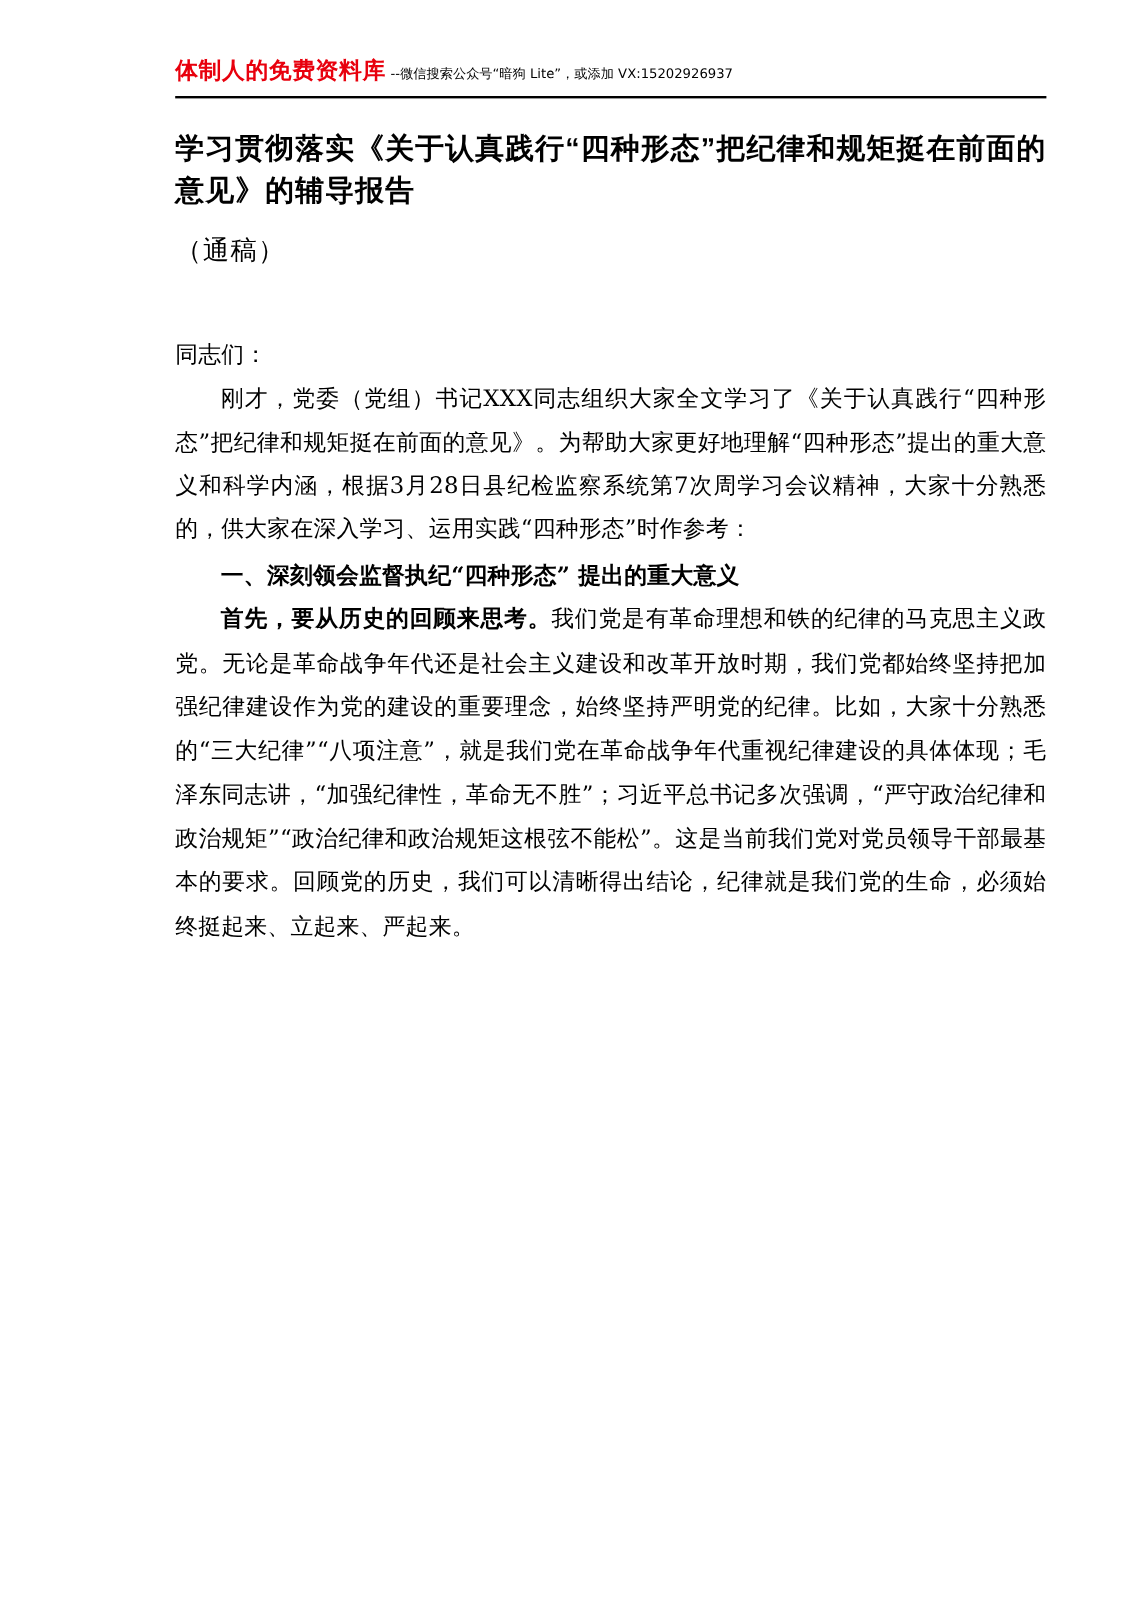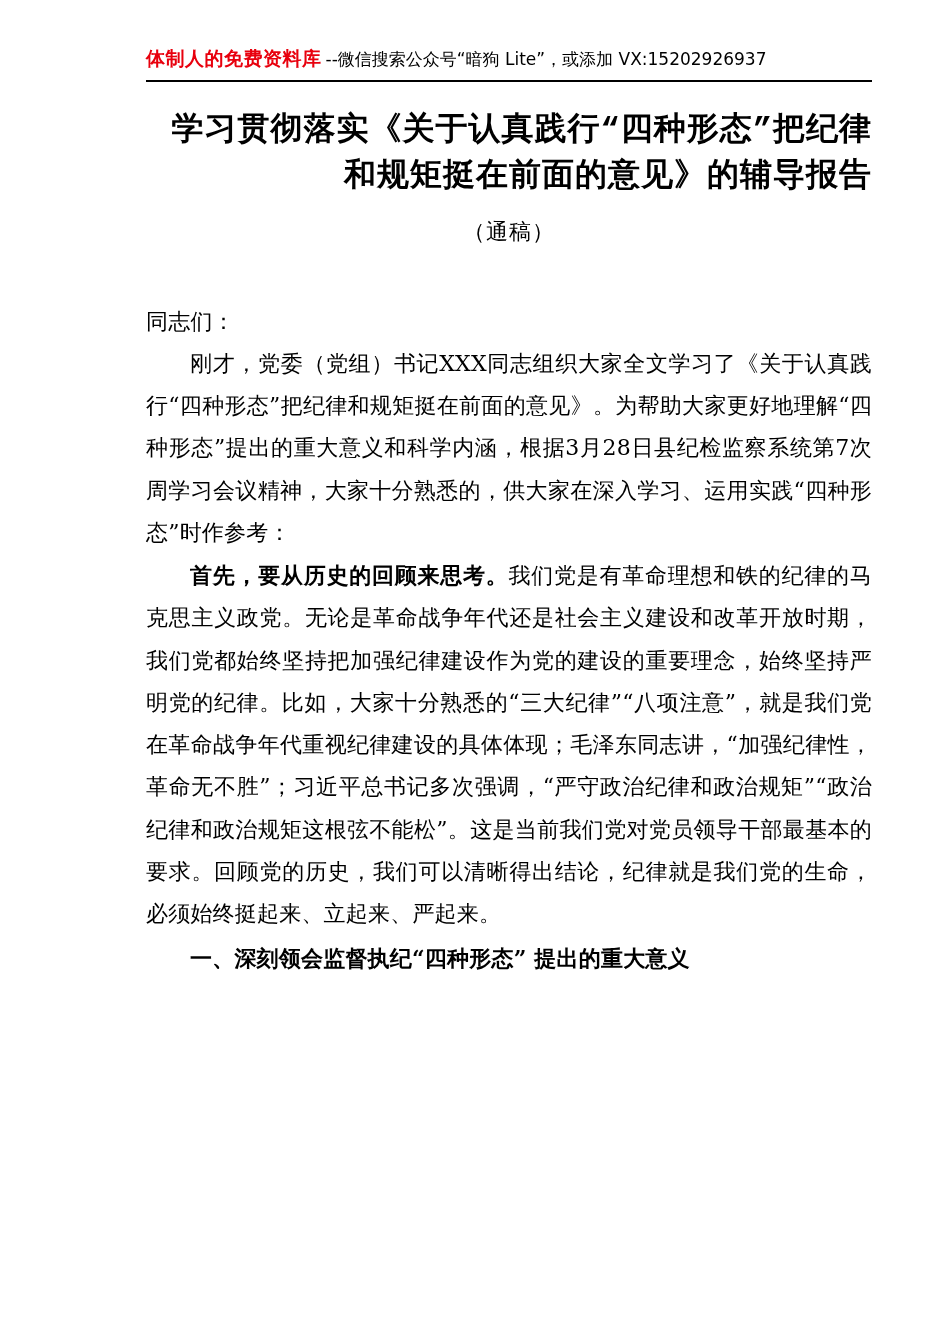--- a/index.html
+++ b/index.html
@@ -34,46 +34,45 @@
   }
   .banner-red {
     color: #e8000d;
     font-weight: bold;
     font-size: 19px;
     letter-spacing: 0.5px;
     font-family: "DejaVu Sans", "Liberation Sans", sans-serif;
   }
   .banner-black {
     color: #000;
-    font-size: 17px;
+    font-size: 11px;
     margin-left: 4px;
     font-family: "DejaVu Sans", "Liberation Sans", sans-serif;
   }
   
   .doc-title {
-    font-size: 32px;
+    font-size: 24px;
     font-weight: bold;
     line-height: 1.45;
-    text-align: right;
+    text-align: left;
     letter-spacing: 1px;
     margin: 18px 0 0 0;
-    font-family: Liberation Mono, monospace;
+    font-family: Liberation Sans, sans-serif;
   }
   .doc-subtitle {
     font-size: 22px;
-    text-align: center;
     margin-top: 16px;
     letter-spacing: 1px;
   }
   
   .body-block {
     margin-top: 54px;
   }
   p.para {
-    font-size: 22px;
+    font-size: 19px;
     line-height: 1.92;
     margin: 0;
     text-align: justify;
     text-justify: inter-ideograph;
     letter-spacing: 0.2px;
   }
   p.salutation {
     text-indent: 0;
   }
   p.indent2 {
@@ -100,19 +99,19 @@
     <span class="banner-red">体制人的免费资料库</span>
     <span class="banner-black">--微信搜索公众号“暗狗 Lite”，或添加 VX:15202926937</span>
   </div>
 
   <h1 class="doc-title">学习贯彻落实《关于认真践行“四种形态”把纪律和规矩挺在前面的意见》的辅导报告</h1>
   <div class="doc-subtitle">（通稿）</div>
 
   <div class="body-block">
     <p class="para salutation">同志们：</p>
     <p class="para indent2">刚才，党委（党组）书记XXX同志组织大家全文学习了《关于认真践行“四种形态”把纪律和规矩挺在前面的意见》。为帮助大家更好地理解“四种形态”提出的重大意义和科学内涵，根据3月28日县纪检监察系统第7次周学习会议精神，大家十分熟悉的，供大家在深入学习、运用实践“四种形态”时作参考：</p>
+    <p class="para heading1">一、深刻领会监督执纪“四种形态” 提出的重大意义</p>
+
     <p class="para indent2 gap-top"><span class="lead-bold">首先，要从历史的回顾来思考。</span><span>我们党是有革命理想和铁的纪律的马克思主义政党。无论是革命战争年代还是社会主义建设和改革开放时期，我们党都始终坚持把加强纪律建设作为党的建设的重要理念，始终坚持严明党的纪律。比如，大家十分熟悉的“三大纪律”“八项注意”，就是我们党在革命战争年代重视纪律建设的具体体现；毛泽东同志讲，“加强纪律性，革命无不胜”；习近平总书记多次强调，“严守政治纪律和政治规矩”“政治纪律和政治规矩这根弦不能松”。这是当前我们党对党员领导干部最基本的要求。回顾党的历史，我们可以清晰得出结论，纪律就是我们党的生命，必须始终挺起来、立起来、严起来。</span></p>
-
-    <p class="para heading1">一、深刻领会监督执纪“四种形态” 提出的重大意义</p>
 
   </div>
 
 </div>
 
 </body></html>

